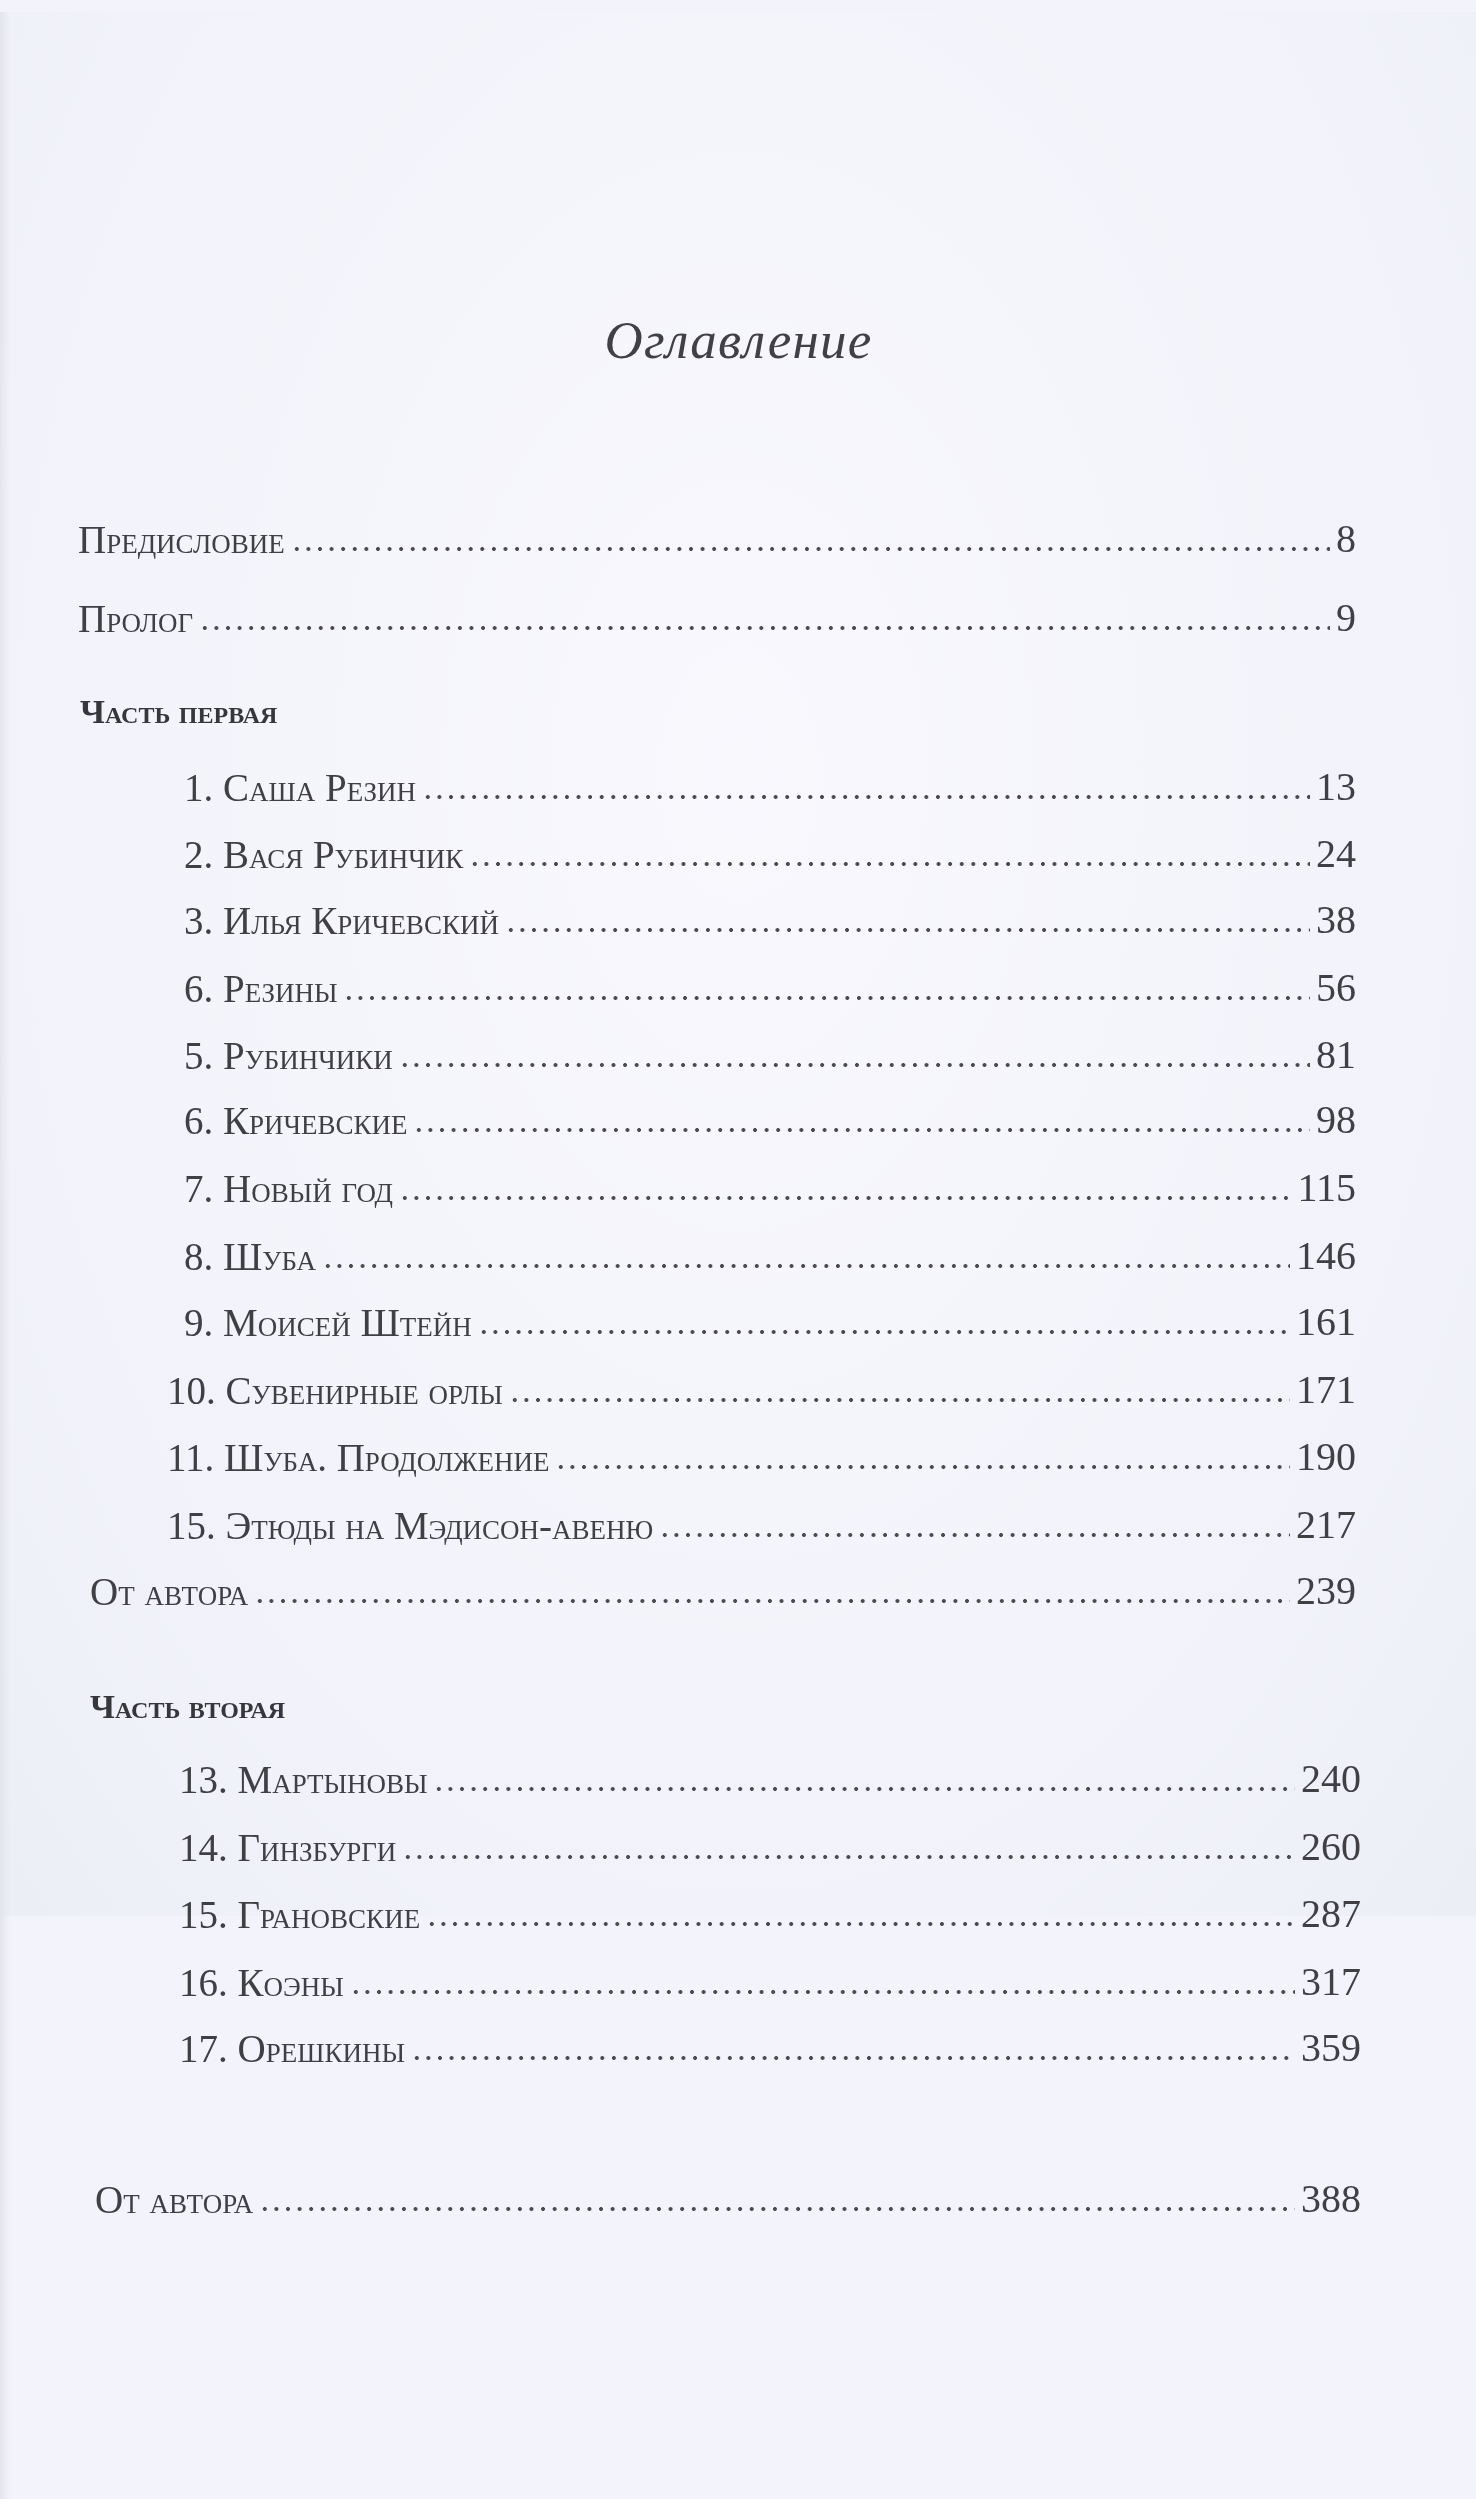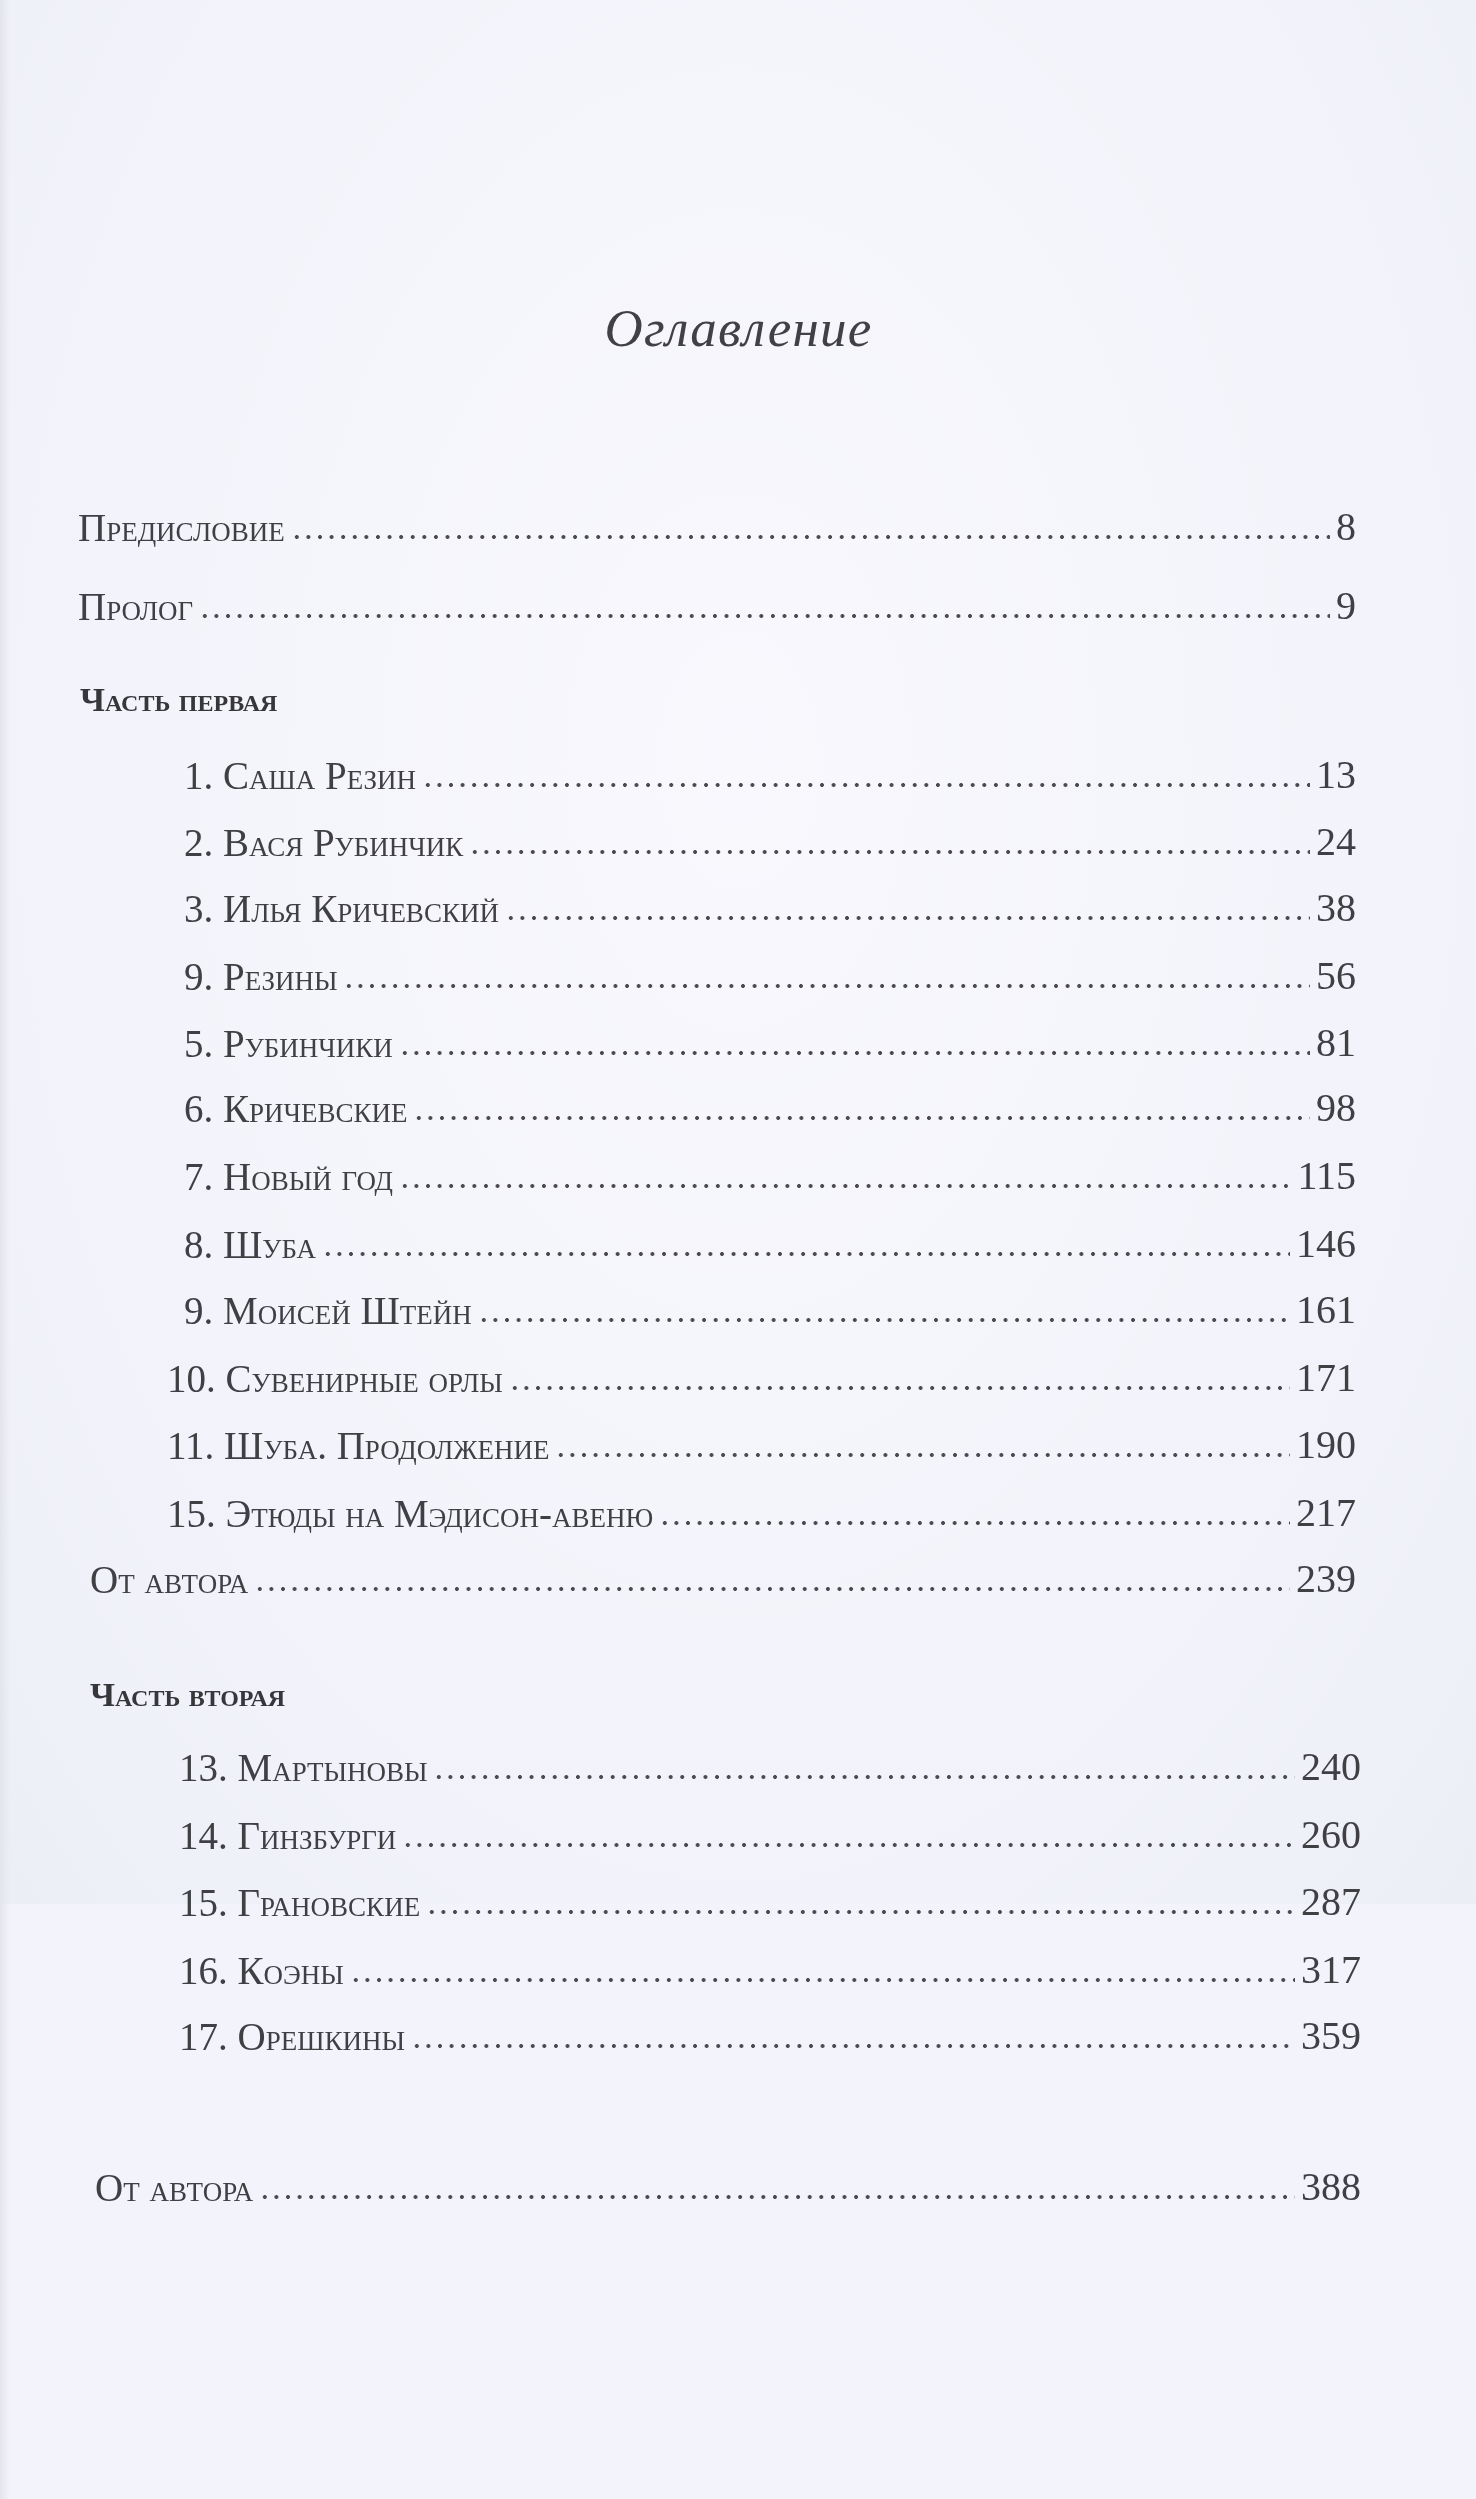--- a/index.html
+++ b/index.html
@@ -10,21 +10,21 @@
       width: 1477px;
       height: 2500px;
       background: #f3f4fb;
       position: relative;
       overflow: hidden;
       font-family: "Liberation Serif", "DejaVu Serif", serif;
       color: #3f3f44;
     }
     .page {
       position: absolute;
-      left: 0; top: 0;
+      left: 0; top: 12px;
       width: 1477px;
       height: 1904px;
       background: radial-gradient(ellipse at 50% 40%, #f8f8fd 0%, #f2f3fa 70%, #eceef6 100%);
     }
     .left-edge {
       position: absolute;
       left: 0; top: 0;
       width: 10.4px; height: 2500px;
       background: linear-gradient(to right, #e3e4ec, rgba(243,244,251,0));
     }
@@ -106,21 +106,21 @@
     <span class="label">2. Вася Рубинчик</span>
     <span class="leader"></span>
     <span class="page-num">24</span>
   </div>
   <div class="toc-row" style="left:184px; right:121px; top:879px;">
     <span class="label">3. Илья Кричевский</span>
     <span class="leader"></span>
     <span class="page-num">38</span>
   </div>
   <div class="toc-row" style="left:184px; right:121px; top:947px;">
-    <span class="label">9. Резины</span>
+    <span class="label">6. Резины</span>
     <span class="leader"></span>
     <span class="page-num">56</span>
   </div>
   <div class="toc-row" style="left:184px; right:121px; top:1014px;">
     <span class="label">5. Рубинчики</span>
     <span class="leader"></span>
     <span class="page-num">81</span>
   </div>
   <div class="toc-row" style="left:184px; right:121px; top:1079px;">
     <span class="label">6. Кричевские</span>

